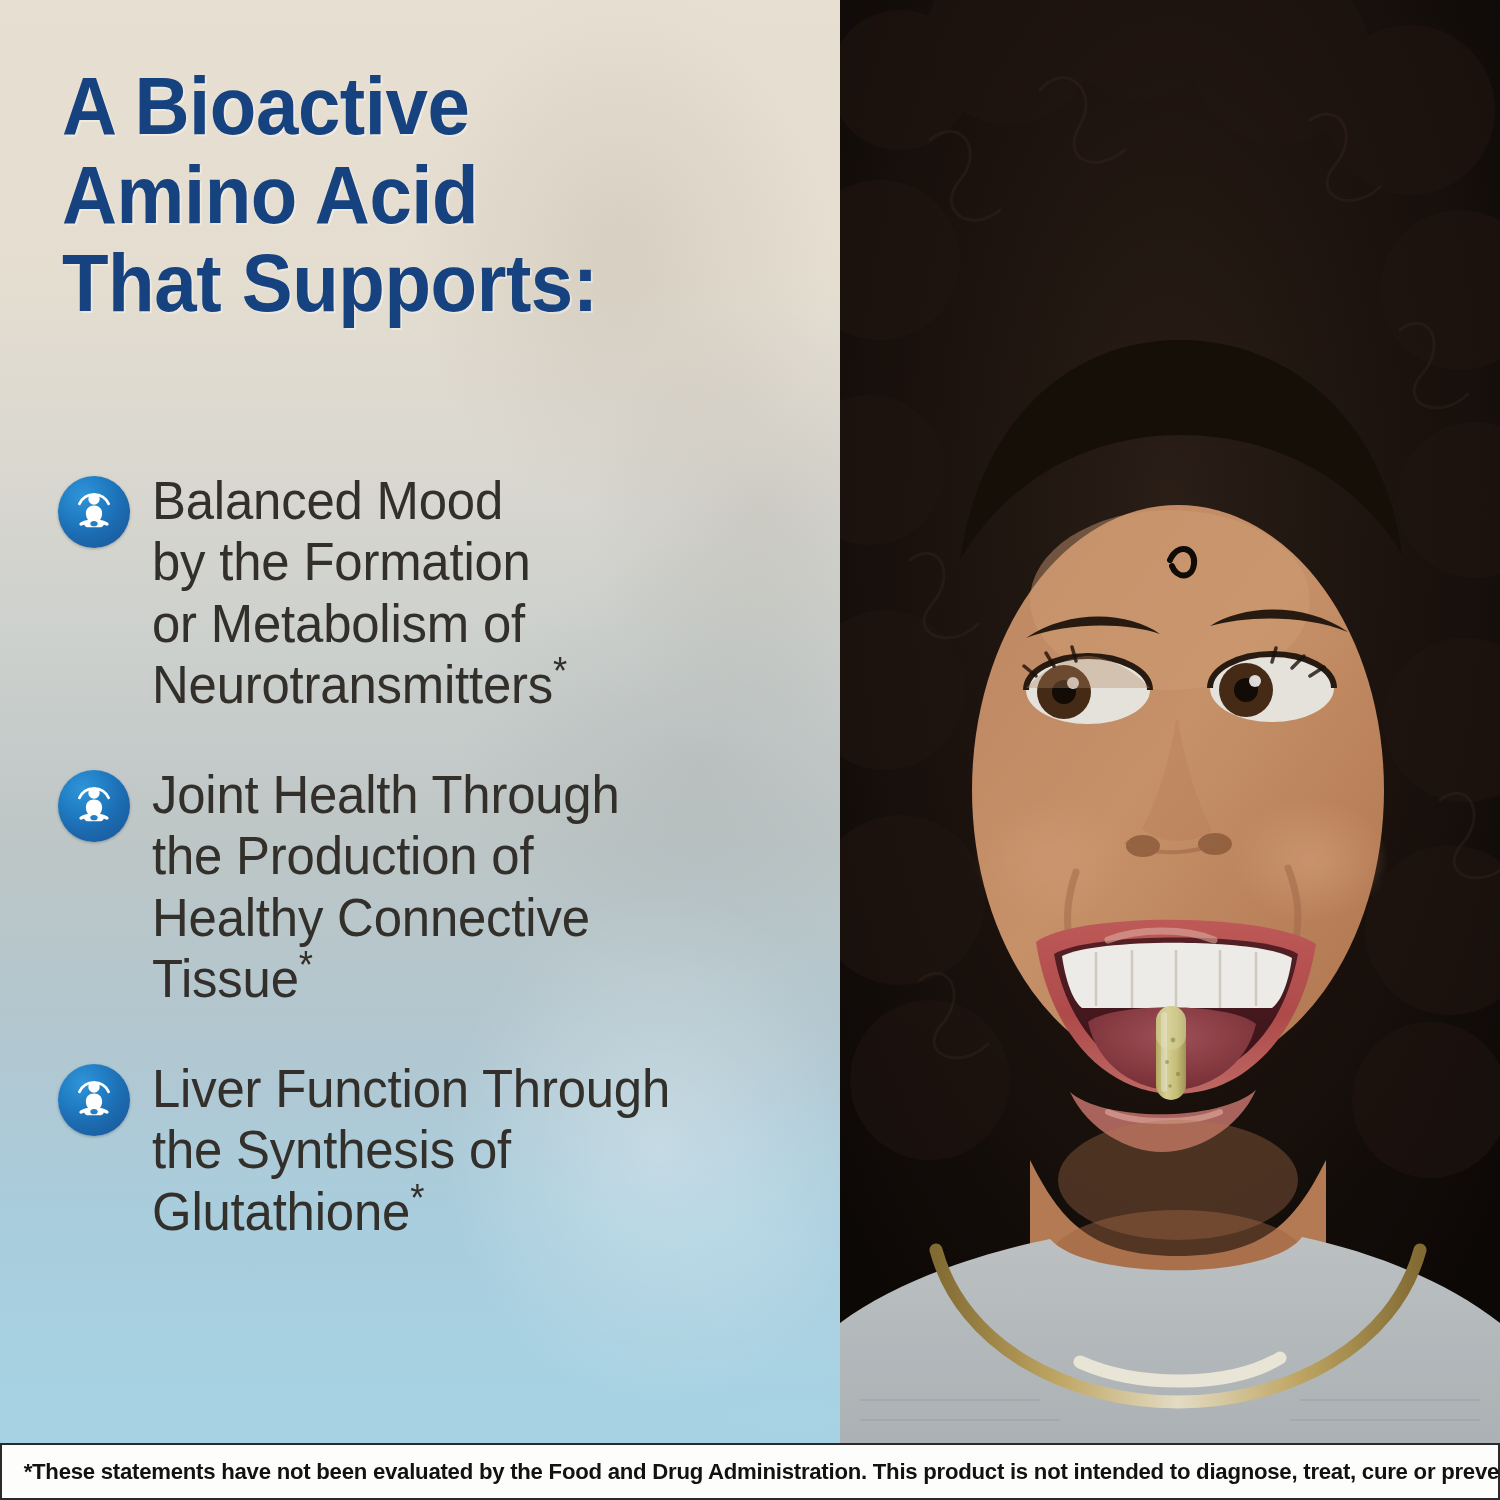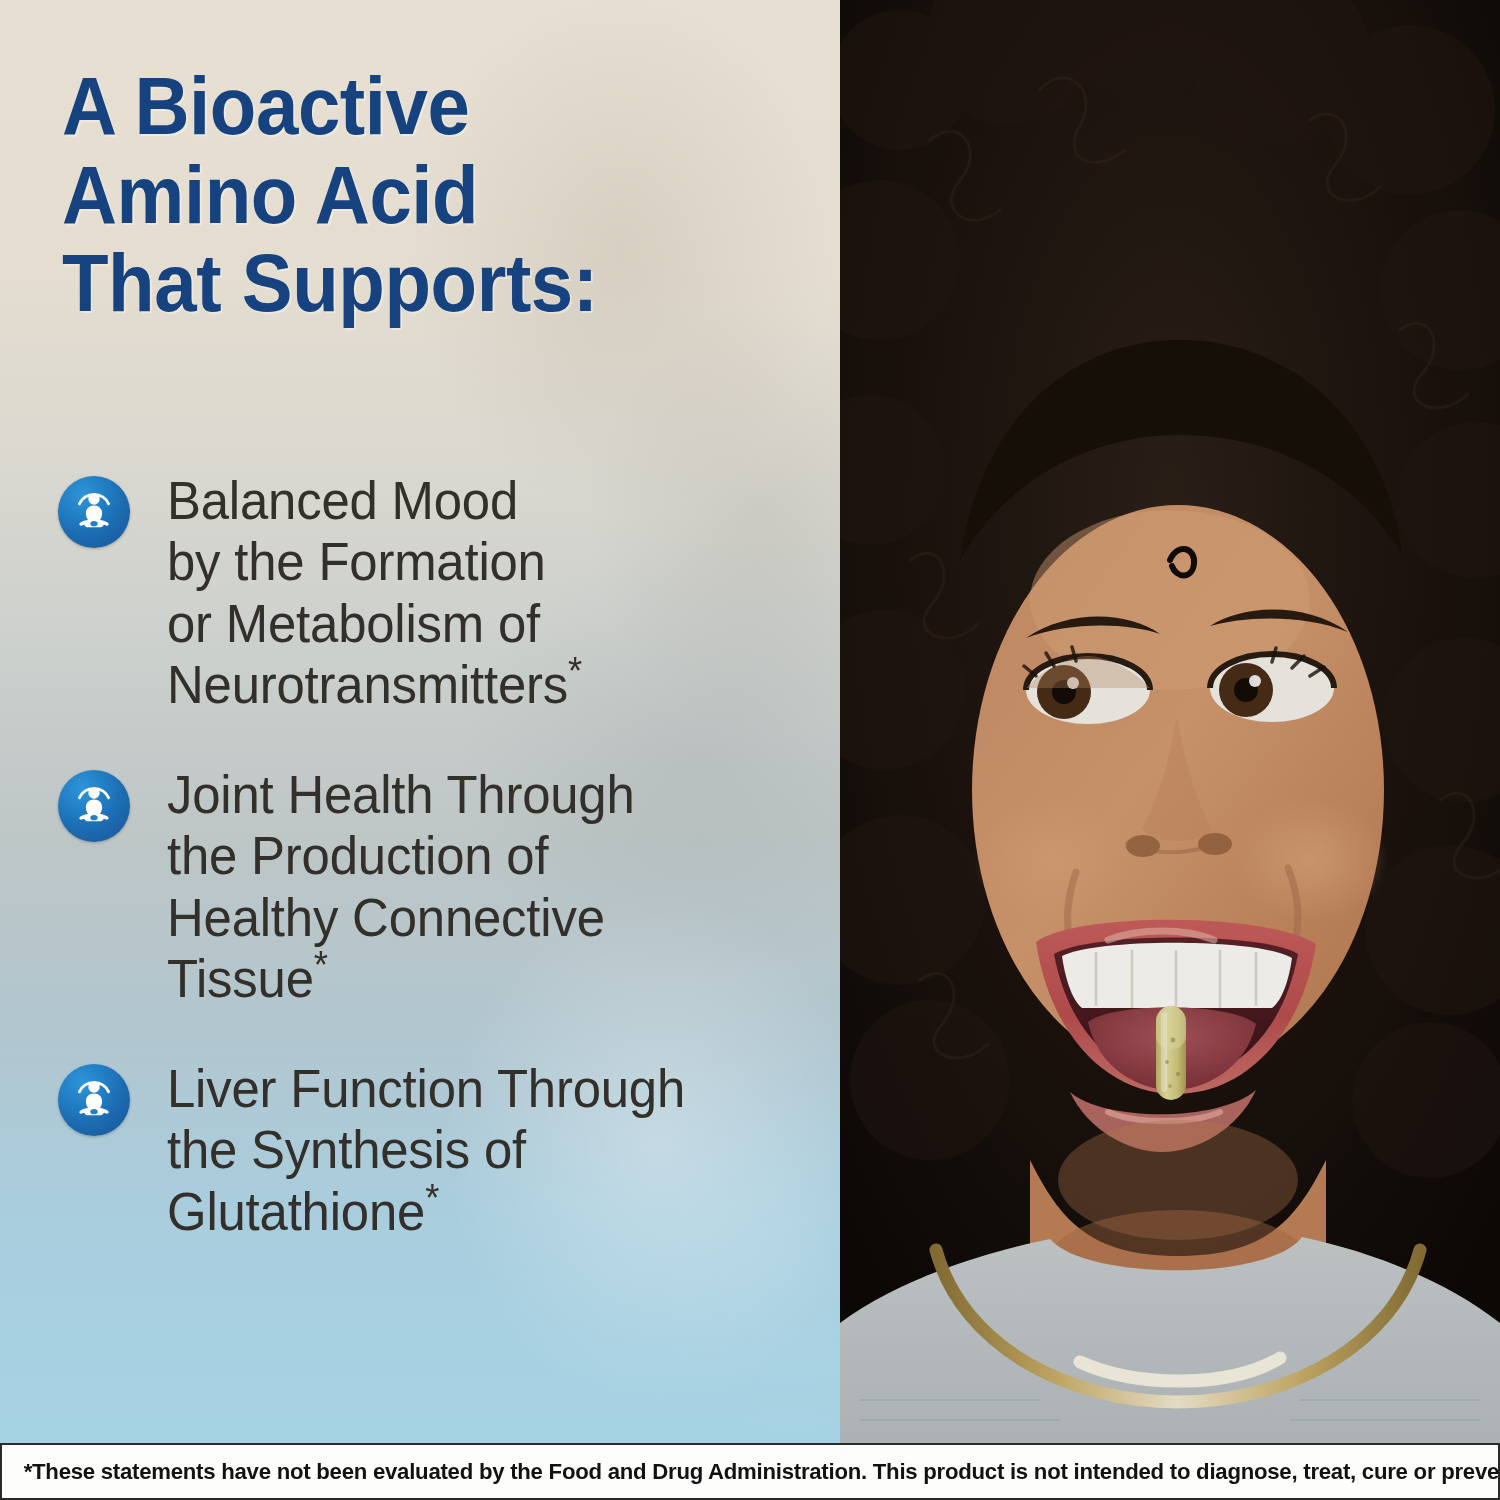--- a/index.html
+++ b/index.html
@@ -51,21 +51,21 @@
     transform-origin:left top;
     text-shadow:2px 2px 0 rgba(255,255,255,.35);
   }
   .headline .hl-line{ display:block; white-space:nowrap; }
 
   
   .benefits{
     position:absolute; left:58px; top:470px; width:770px;
   }
   .benefit{
-    display:flex; align-items:flex-start; gap:37px;
+    display:flex; align-items:flex-start; gap:22px;
     margin-bottom:48px;
   }
   .benefit:last-child{ margin-bottom:14px; }
 
   .b-icon{
     flex:0 0 auto;
     width:72px; height:72px;
     border-radius:50%;
     margin-top:6px;
     background:

